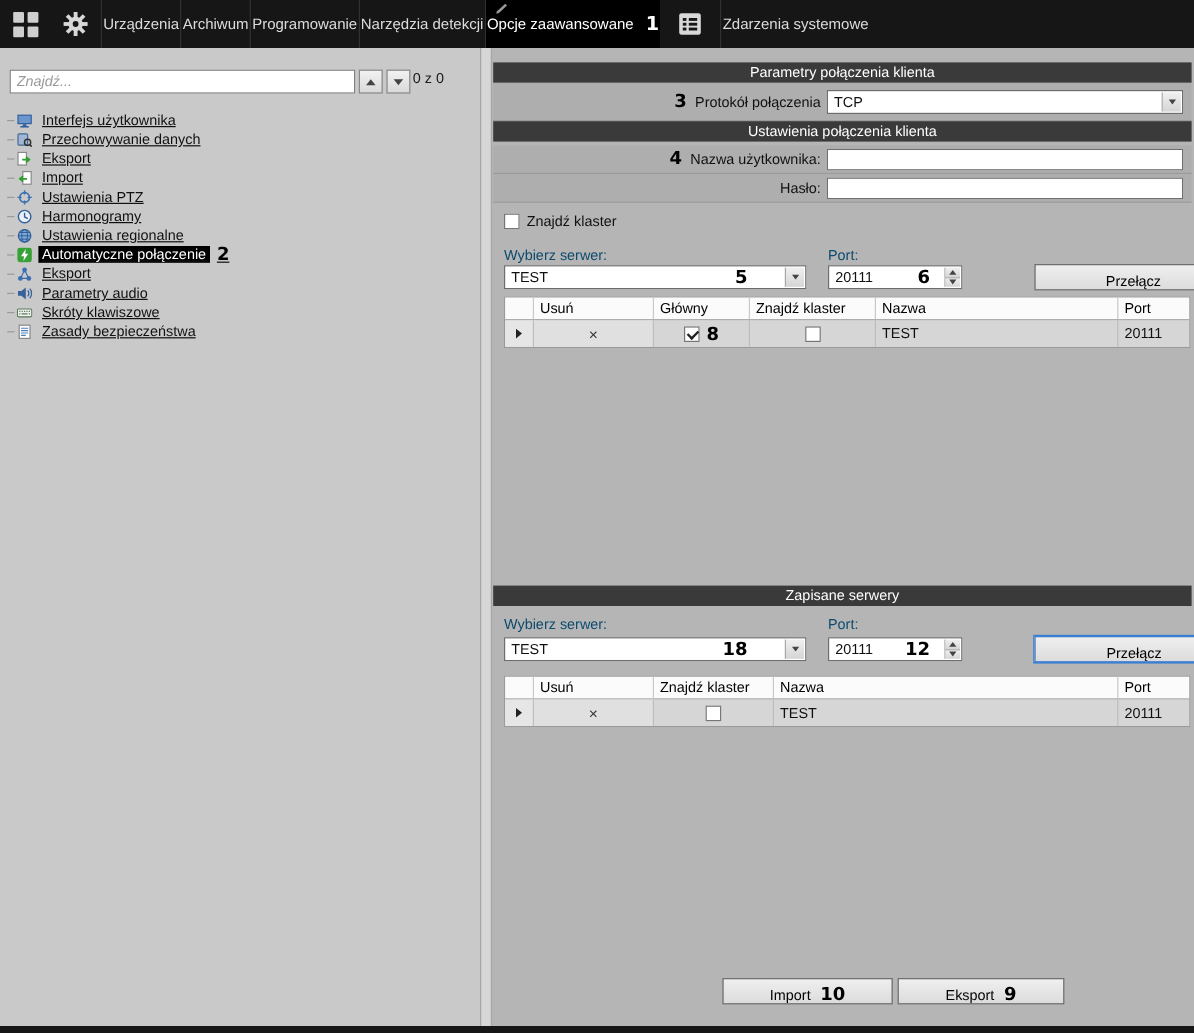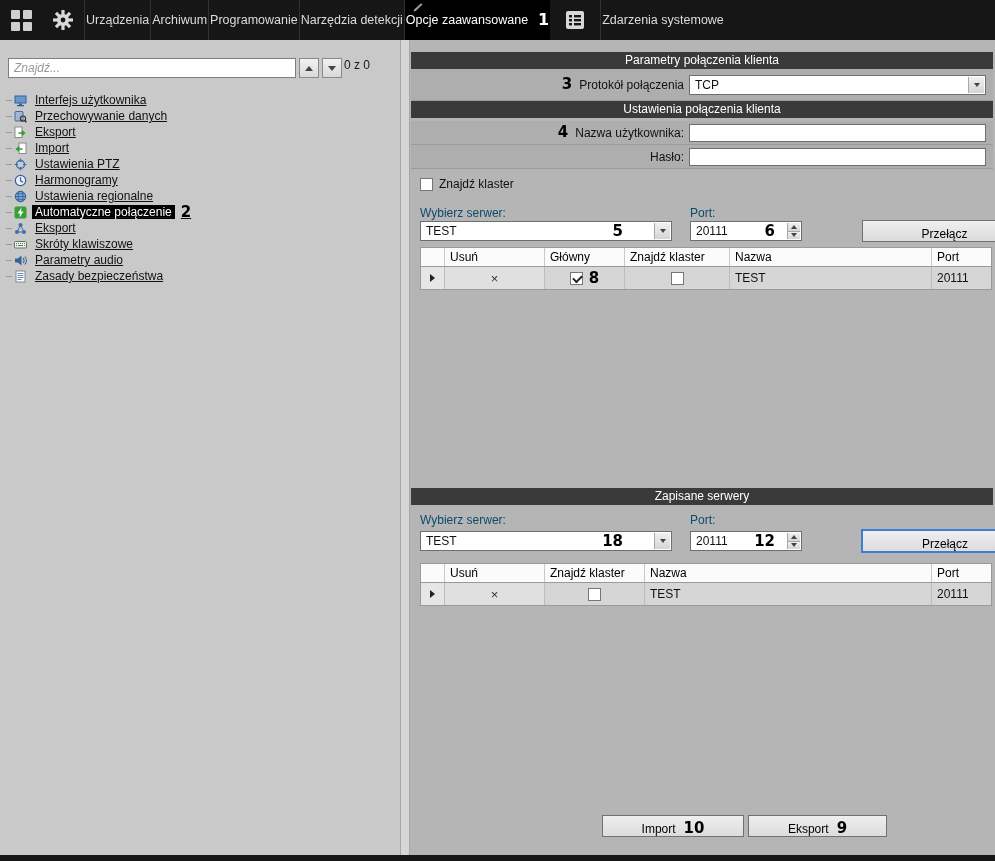--- a/index.html
+++ b/index.html
@@ -268,35 +268,35 @@
             <circle cx="10" cy="10" r="2" fill="#3a6fb0"></circle>
             <circle cx="6.5" cy="3" r="2" fill="#3a6fb0"></circle>
           </svg>
         </span>
       <span class="tlabel">Eksport</span>
     </li>
     <li class="titem">
       <span class="dash"></span>
       <span class="ticon">
           <svg viewBox="0 0 13 13" width="13" height="13">
+            <path d="M1 4.5 H3.8 L7.5 1.5 V11.5 L3.8 8.5 H1 Z" fill="#35629a"></path>
+            <path d="M9 4 a3.5 3.5 0 0 1 0 5 M10.8 2.5 a6 6 0 0 1 0 8" stroke="#35629a" fill="none" stroke-width="1.1"></path>
+          </svg>
+        </span>
+      <span class="tlabel">Parametry audio</span>
+    </li>
+    <li class="titem">
+      <span class="dash"></span>
+      <span class="ticon">
+          <svg viewBox="0 0 13 13" width="13" height="13">
             <rect x="0.5" y="3.5" width="12" height="6.5" rx="1" fill="#f0f0f0" stroke="#5a7a5a"></rect>
             <path d="M2 5.5 h1 M4 5.5 h1 M6 5.5 h1 M8 5.5 h1 M10 5.5 h1 M2 7.5 h1 M4 7.5 h5 M10 7.5 h1" stroke="#5a7a5a" stroke-width="1"></path>
           </svg>
         </span>
       <span class="tlabel">Skróty klawiszowe</span>
-    </li>
-    <li class="titem">
-      <span class="dash"></span>
-      <span class="ticon">
-          <svg viewBox="0 0 13 13" width="13" height="13">
-            <path d="M1 4.5 H3.8 L7.5 1.5 V11.5 L3.8 8.5 H1 Z" fill="#35629a"></path>
-            <path d="M9 4 a3.5 3.5 0 0 1 0 5 M10.8 2.5 a6 6 0 0 1 0 8" stroke="#35629a" fill="none" stroke-width="1.1"></path>
-          </svg>
-        </span>
-      <span class="tlabel">Parametry audio</span>
     </li>
     <li class="titem">
       <span class="dash"></span>
       <span class="ticon">
           <svg viewBox="0 0 13 13" width="13" height="13">
             <rect x="2" y="1" width="9" height="11" fill="#fff" stroke="#888"></rect>
             <path d="M3.5 3.5 h6 M3.5 5.5 h6 M3.5 7.5 h6 M3.5 9.5 h4" stroke="#4a7ebb" stroke-width="0.9"></path>
           </svg>
         </span>
       <span class="tlabel">Zasady bezpieczeństwa</span>

